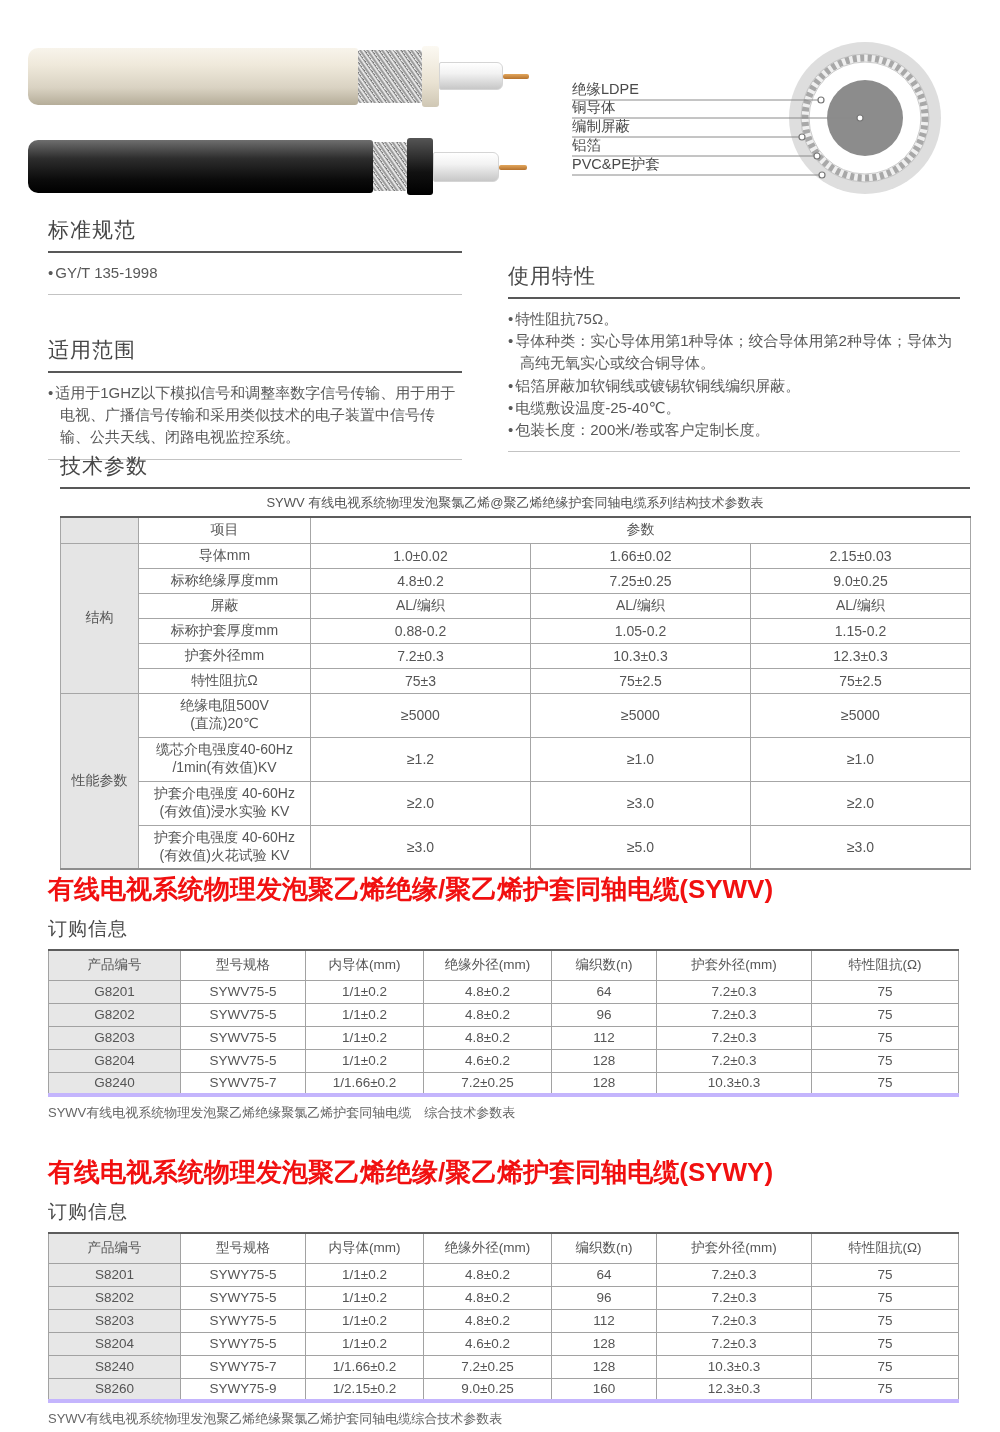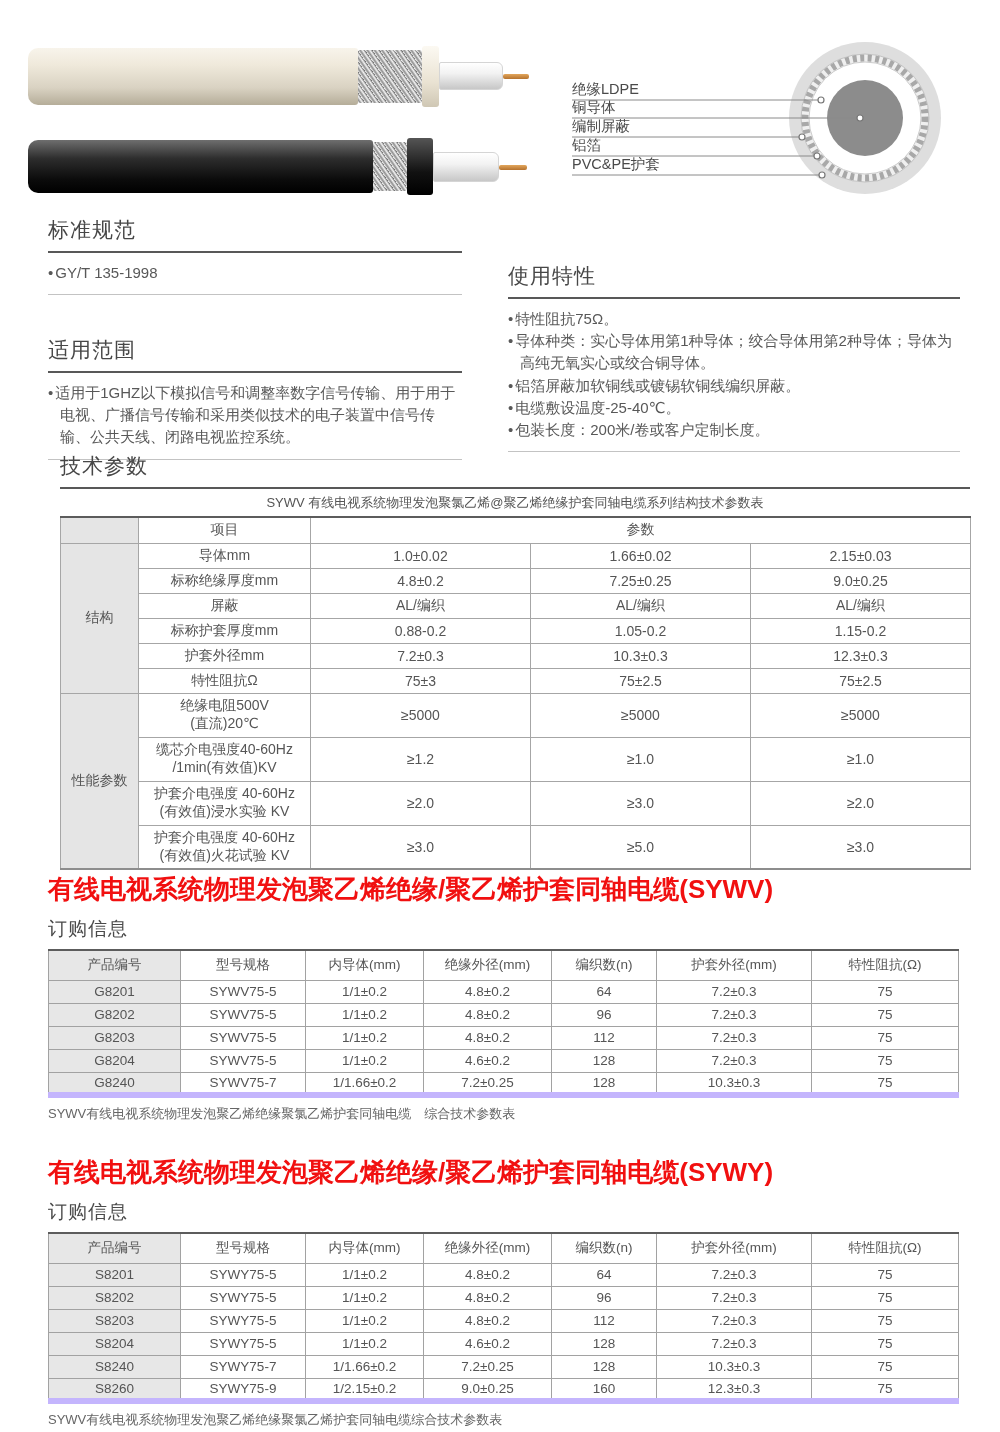--- a/index.html
+++ b/index.html
@@ -58,21 +58,21 @@
   .tech-table tr.short { height:25px; }
   .tech-table tr.tall  { height:44px; }
   .tech-table tr.hdr-row { height:26px; }
 
   
   .prod { position:absolute; left:48px; width:910px; }
   .prod-1 { top:872px; }
   .prod-2 { top:1155px; }
   .red-title { font-size:26px; font-weight:bold; color:#f11010; }
   .sub-title { font-size:19px; font-weight:500; color:#4a4a4a; margin:9px 0 7px 0; letter-spacing:1px; }
-  .order-table { border-top:2px solid #5c5c5c; border-bottom:6px solid #c4b5fd;padding-left:24px; }
+  .order-table { border-top:2px solid #5c5c5c; border-bottom:4px solid #c4b5fd;padding-left:24px; }
   .order-table th, .order-table td { border:1px solid #a2a2a2; text-align:center; vertical-align:middle;
                    font-size:13.5px; color:#555; font-weight:normal; padding:1px 2px; }
   .order-table thead tr { height:30px; }
   .order-table tbody tr { height:23px; }
   .order-table th:first-child, .order-table td.first { background:#e7e7e7; }
   .footnote { font-size:13px; color:#666; margin-top:7px; }
 </style>
 </head>
 <body>
 

